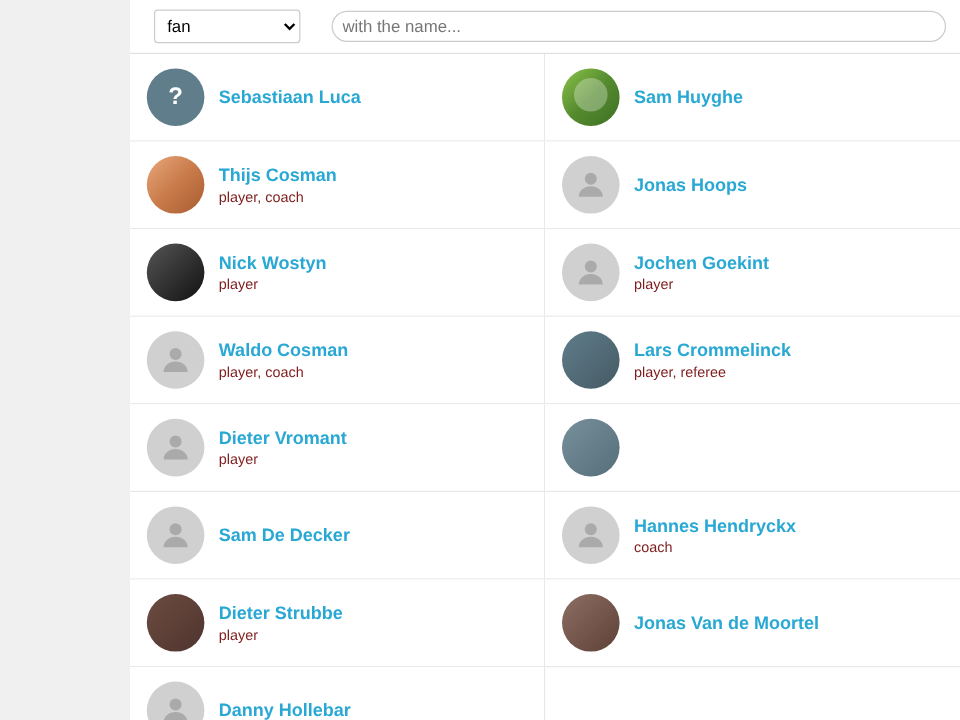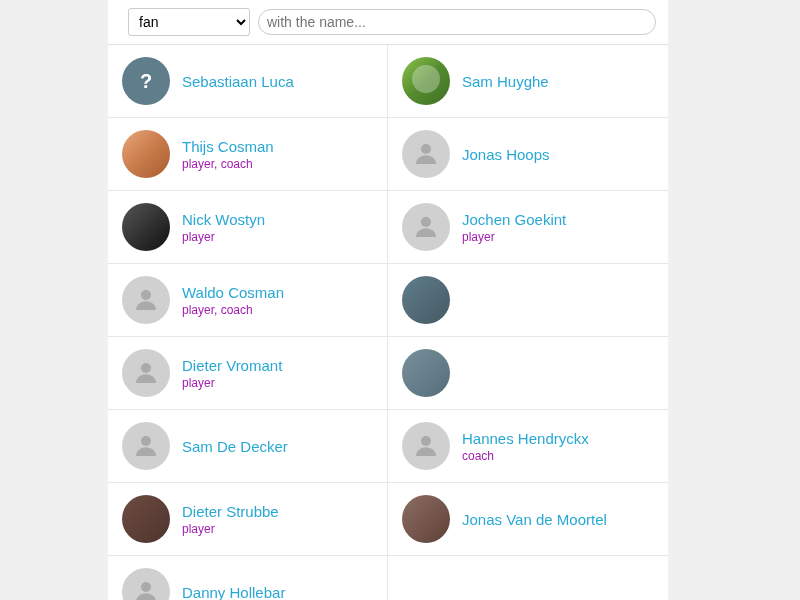--- a/index.html
+++ b/index.html
@@ -5,21 +5,21 @@
     * { box-sizing: border-box; margin: 0; padding: 0; }
     body {
       font-family: Arial, sans-serif;
       background: #f0f0f0;
       width: 800px;
       height: 600px;
       overflow: hidden;
     }
     .page-wrapper {
       display: flex;
-      width: 668px;
+      width: 800px;
       height: 600px;
     }
     .sidebar {
       width: 108px;
       background: #f0f0f0;
       flex-shrink: 0;
     }
     .main-content {
       flex: 1;
       background: #fff;
@@ -47,20 +47,21 @@
       cursor: pointer;
       min-width: 80px;
     }
     .search-input {
       padding: 4px 8px;
       font-size: 14px;
       border: 1px solid #ccc;
       border-radius: 13px;
       flex: 1;
       color: #999;
+      margin-left: 18px;
     }
     .persons-grid {
       display: grid;
       grid-template-columns: 1fr 1fr;
     }
     .person-card {
       display: flex;
       align-items: center;
       padding: 12px 14px;
       border-bottom: 1px solid #e8e8e8;
@@ -110,26 +111,26 @@
       font-weight: bold;
       flex-shrink: 0;
     }
     .person-info {
       display: flex;
       flex-direction: column;
     }
     .person-name {
       font-size: 15px;
       color: #29a8d4;
-      font-weight: normal;
+      font-weight: bold;
       text-decoration: none;
     }
     .person-role {
       font-size: 12px;
-      color: #a21caf;
+      color: #7f1d1d;
       margin-top: 2px;
     }
 
     
     .avatar-sam-h {
       background: linear-gradient(135deg, #8BC34A 0%, #558B2F 50%, #3E7024 100%);
       position: relative;
     }
     .avatar-sam-h::after {
       content: '';
@@ -232,20 +233,24 @@
         <path d="M4 20c0-4 3.6-7 8-7s8 3 8 7"></path>
       </svg>
     </div>
     <div class="person-info">
       <span class="person-name">Waldo Cosman</span>
       <span class="person-role">player, coach</span>
     </div>
   </div>
         <div class="person-card">
     <div class="avatar avatar-lars"></div>
+    <div class="person-info">
+      <span class="person-name">Lars Crommelinck</span>
+      <span class="person-role">player, referee</span>
+    </div>
   </div>
         <div class="person-card">
     <div class="avatar-placeholder">
       <svg viewBox="0 0 24 24" xmlns="http://www.w3.org/2000/svg">
         <circle cx="12" cy="8" r="4"></circle>
         <path d="M4 20c0-4 3.6-7 8-7s8 3 8 7"></path>
       </svg>
     </div>
     <div class="person-info">
       <span class="person-name">Dieter Vromant</span>

